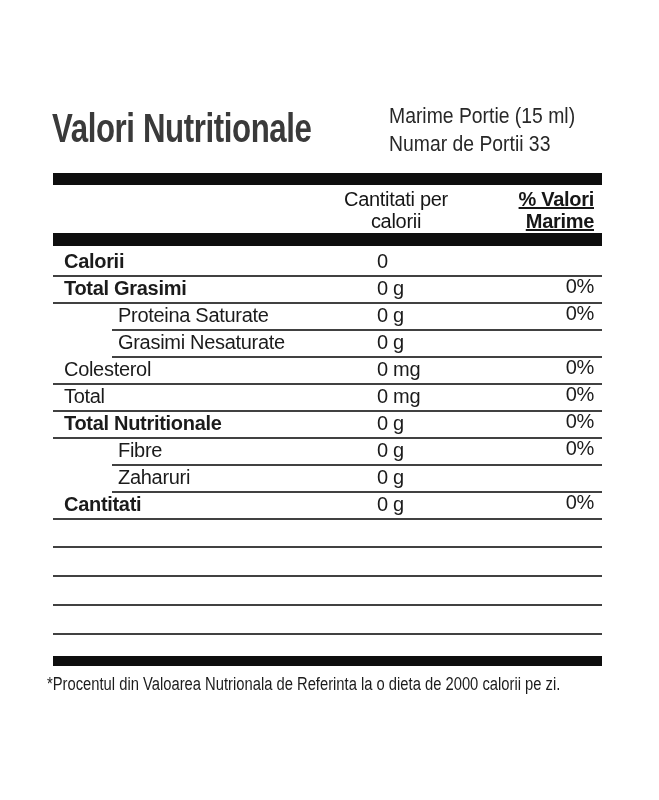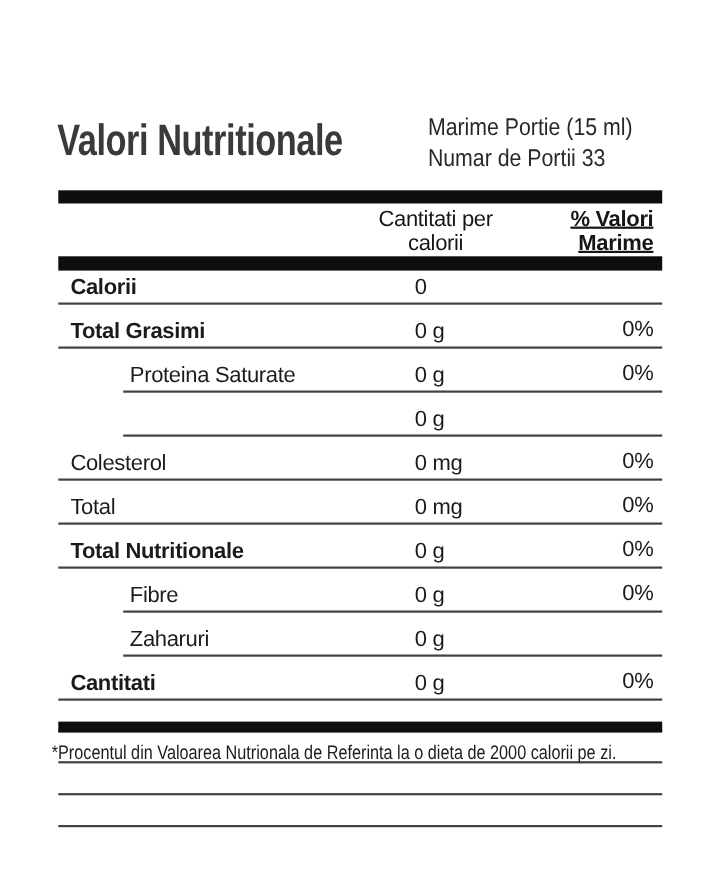--- a/index.html
+++ b/index.html
@@ -44,21 +44,21 @@
     color:#161616;letter-spacing:-0.3px;
   }
   .dv-head{
     left:440px;top:188px;width:154px;
     text-align:right;font-size:20px;font-weight:bold;line-height:22px;
     color:#161616;letter-spacing:-0.3px;text-decoration:underline;
   }
 
   
   .table-body{left:53px;top:246px;width:549px;}
-  .row{position:relative;height:40px;}
+  .row{position:relative;height:27px;}
   .row.first{height:31px;}
   .row::after{
     content:"";position:absolute;left:0;right:0;bottom:0;height:2px;
     background:var(--c-rule);
   }
   .row.indent::after{left:59px;}
   .row .label{
     position:absolute;left:11px;bottom:4px;
     font-size:20px;white-space:nowrap;letter-spacing:-0.3px;
   }
@@ -119,20 +119,21 @@
     <span class="label">Total Grasimi</span>
     <span class="value">0 g</span>
     <span class="pct">0%</span>
   </div>
       <div class="row indent">
     <span class="label">Proteina Saturate</span>
     <span class="value">0 g</span>
     <span class="pct">0%</span>
   </div>
       <div class="row indent">
+    <span class="label">Grasimi Nesaturate</span>
     <span class="value">0 g</span>
     <span class="pct"></span>
   </div>
       <div class="row">
     <span class="label">Colesterol</span>
     <span class="value">0 mg</span>
     <span class="pct">0%</span>
   </div>
       <div class="row">
     <span class="label">Total</span>

